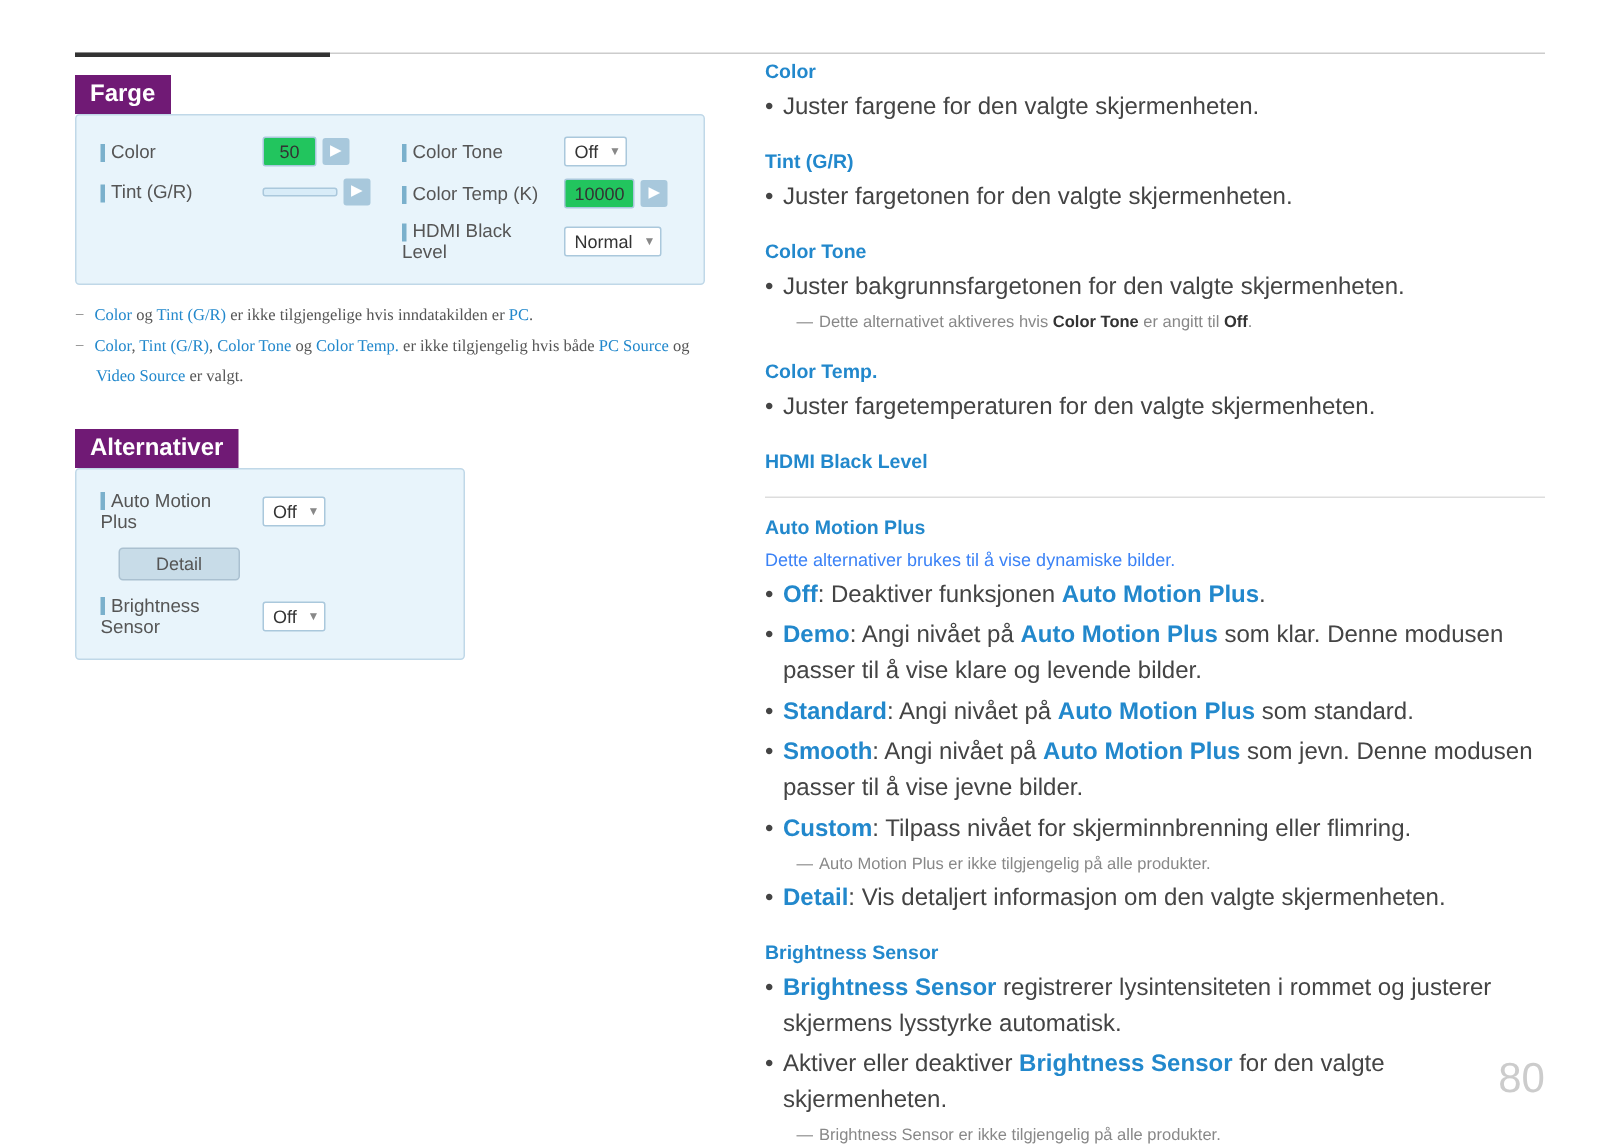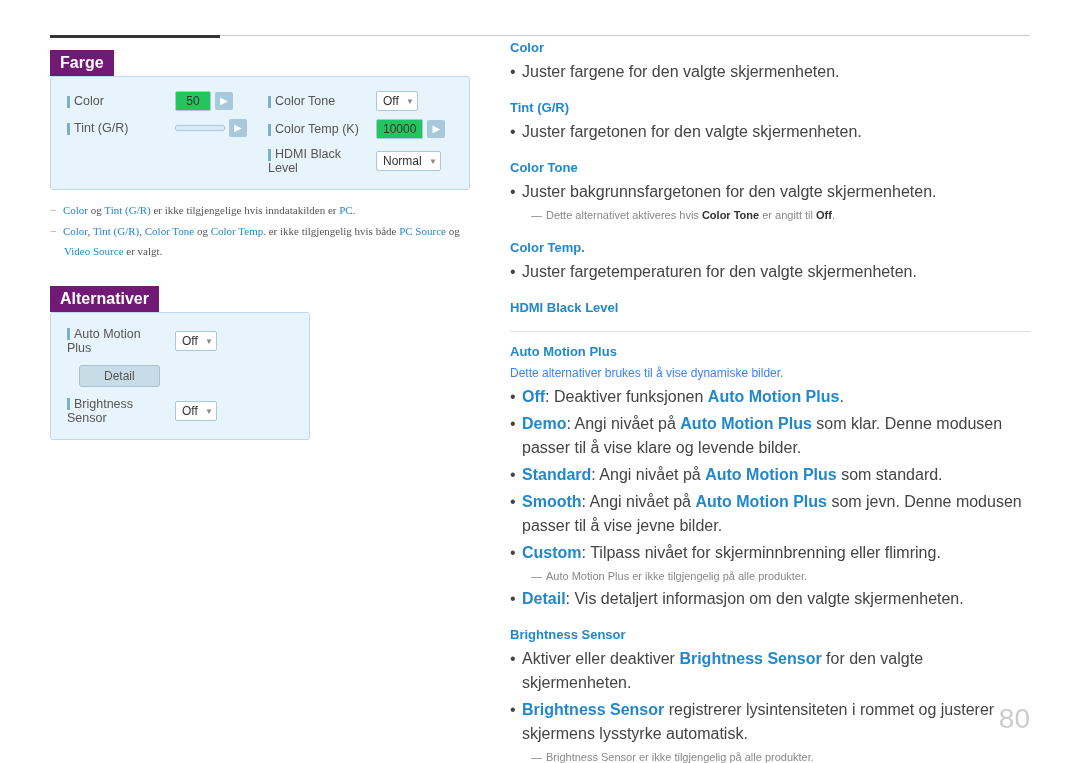--- a/index.html
+++ b/index.html
@@ -430,22 +430,22 @@
       <div class="bullet-item"><span class="em-link">Smooth</span>: Angi nivået på <span class="em-link">Auto Motion Plus</span> som jevn. Denne modusen passer til å vise jevne bilder.</div>
       <div class="bullet-item"><span class="em-link">Custom</span>: Tilpass nivået for skjerminnbrenning eller flimring.</div>
       <div class="note-right">
         <span class="note-dash-r">—</span><span class="em-link" style="font-weight:normal; color:#888;">Auto Motion Plus</span><span style="color:#888;"> er ikke tilgjengelig på alle produkter.</span>
       </div>
       <div class="bullet-item"><span class="em-link">Detail</span>: Vis detaljert informasjon om den valgte skjermenheten.</div>
     </div>
 
     <div class="right-section">
       <div class="right-heading">Brightness Sensor</div>
+      <div class="bullet-item"><span class="em-link">Brightness Sensor</span> registrerer lysintensiteten i rommet og justerer skjermens lysstyrke automatisk.</div>
       <div class="bullet-item">Aktiver eller deaktiver <span class="em-link">Brightness Sensor</span> for den valgte skjermenheten.</div>
-      <div class="bullet-item"><span class="em-link">Brightness Sensor</span> registrerer lysintensiteten i rommet og justerer skjermens lysstyrke automatisk.</div>
       <div class="note-right">
         <span class="note-dash-r">—</span><span class="em-link" style="font-weight:normal; color:#888;">Brightness Sensor</span><span style="color:#888;"> er ikke tilgjengelig på alle produkter.</span>
       </div>
     </div>
 
   </div>
 </div>
 
 <div class="page-number">80</div>
 

